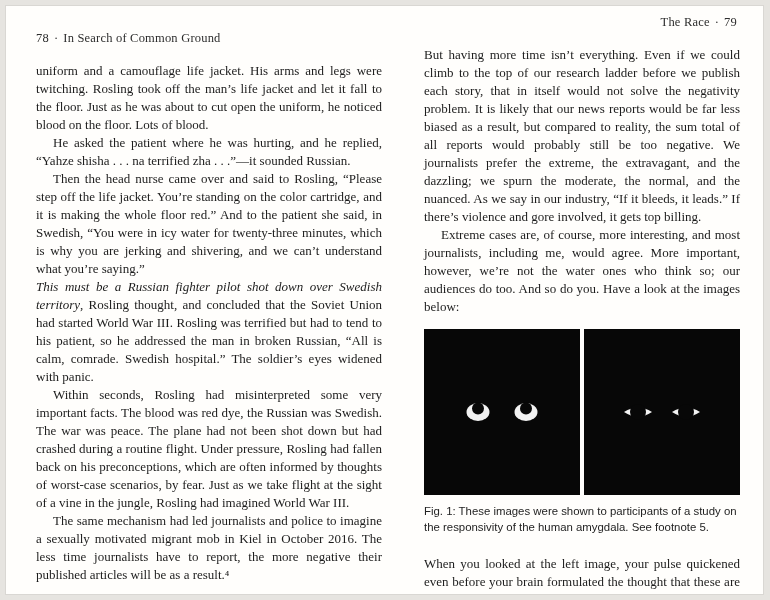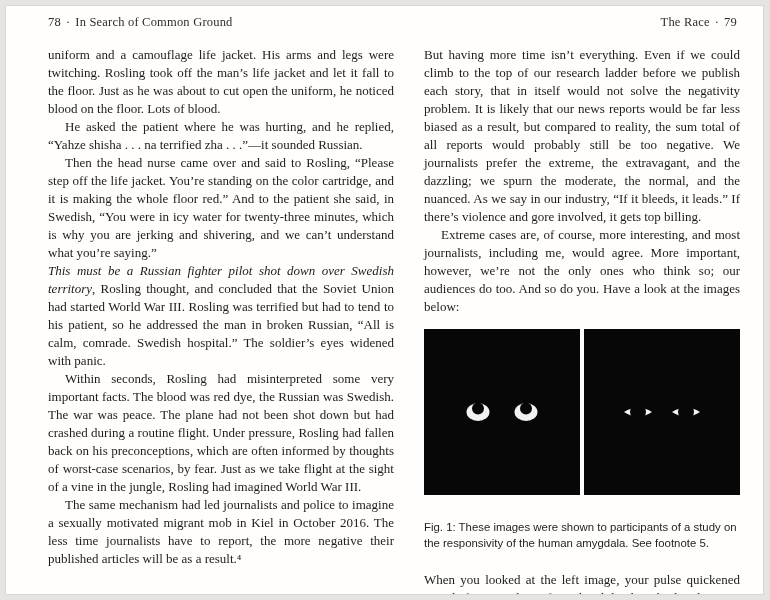--- a/index.html
+++ b/index.html
@@ -10,21 +10,21 @@
     color: #1c1c1c;
     position: relative;
     overflow: hidden;
   }
   .spread {
     position: absolute; left: 5px; top: 5px; right: 6px; bottom: 5px;
     background: #fffefc;
     border: 1px solid #d9d7d3;
   }
   .page { position: absolute; top: 0; bottom: 0; overflow: hidden; }
-  .page-left  { left: 12px; width: 378px; }
+  .page-left  { left: 0; width: 378px; margin-top: 16px; }
   .page-right { left: 378px; right: 0; }
   .running-head {
     position: absolute; top: 9px;
     font-size: 12.5px; color: #2d2d2d;
     letter-spacing: 0.2px;
     white-space: nowrap;
   }
   .page-left  .running-head { left: 30px; }
   .page-right .running-head { right: 26px; }
   .rh-sep { margin: 0 5px; }
@@ -48,21 +48,21 @@
   .panel {
     flex: 1;
     background: #070707;
     display: flex; align-items: center; justify-content: center;
   }
   .caption {
     font-family: "Liberation Sans", sans-serif;
     font-size: 11.4px;
     line-height: 15.5px;
     color: #232323;
-    margin-top: 25px;
+    margin-top: 9px;
     text-align: left;
   }
   .after-figure { margin-top: 20px; }
 </style>
 </head>
 <body>
 
 <div class="spread">
 
   <div class="page page-left">
@@ -78,21 +78,21 @@
       <p class="para indent">The same mechanism had led journalists and police to imagine a sexually motivated migrant mob in Kiel in October 2016. The less time journalists have to report, the more negative their published articles will be as a result.⁴</p>
     </div>
   </div>
 
   <div class="page page-right">
     <div class="running-head">
       <span>The Race</span><span class="rh-sep">·</span><span>79</span>
     </div>
     <div class="body-text">
       <p class="para">But having more time isn’t everything. Even if we could climb to the top of our research ladder before we publish each story, that in itself would not solve the negativity problem. It is likely that our news reports would be far less biased as a result, but compared to reality, the sum total of all reports would probably still be too negative. We journalists prefer the extreme, the extravagant, and the dazzling; we spurn the moderate, the normal, and the nuanced. As we say in our industry, “If it bleeds, it leads.” If there’s violence and gore involved, it gets top billing.</p>
-      <p class="para indent">Extreme cases are, of course, more interesting, and most journalists, including me, would agree. More important, however, we’re not the only ones who think so; our audiences do too. And so do you. Have a look at the images below:</p>
+      <p class="para indent">Extreme cases are, of course, more interesting, and most journalists, including me, would agree. More important, however, we’re not the water ones who think so; our audiences do too. And so do you. Have a look at the images below:</p>
 
       <div class="figure">
         <div class="panels">
           <div class="panel">
             <svg width="104" height="40" viewBox="0 0 104 40" aria-hidden="true">
               <ellipse cx="28" cy="20" rx="11.5" ry="9" fill="#f2f2f2"></ellipse>
               <circle cx="28" cy="16.5" r="6" fill="#070707"></circle>
               <ellipse cx="76" cy="20" rx="11.5" ry="9" fill="#f2f2f2"></ellipse>
               <circle cx="76" cy="16.5" r="6" fill="#070707"></circle>
             </svg>

